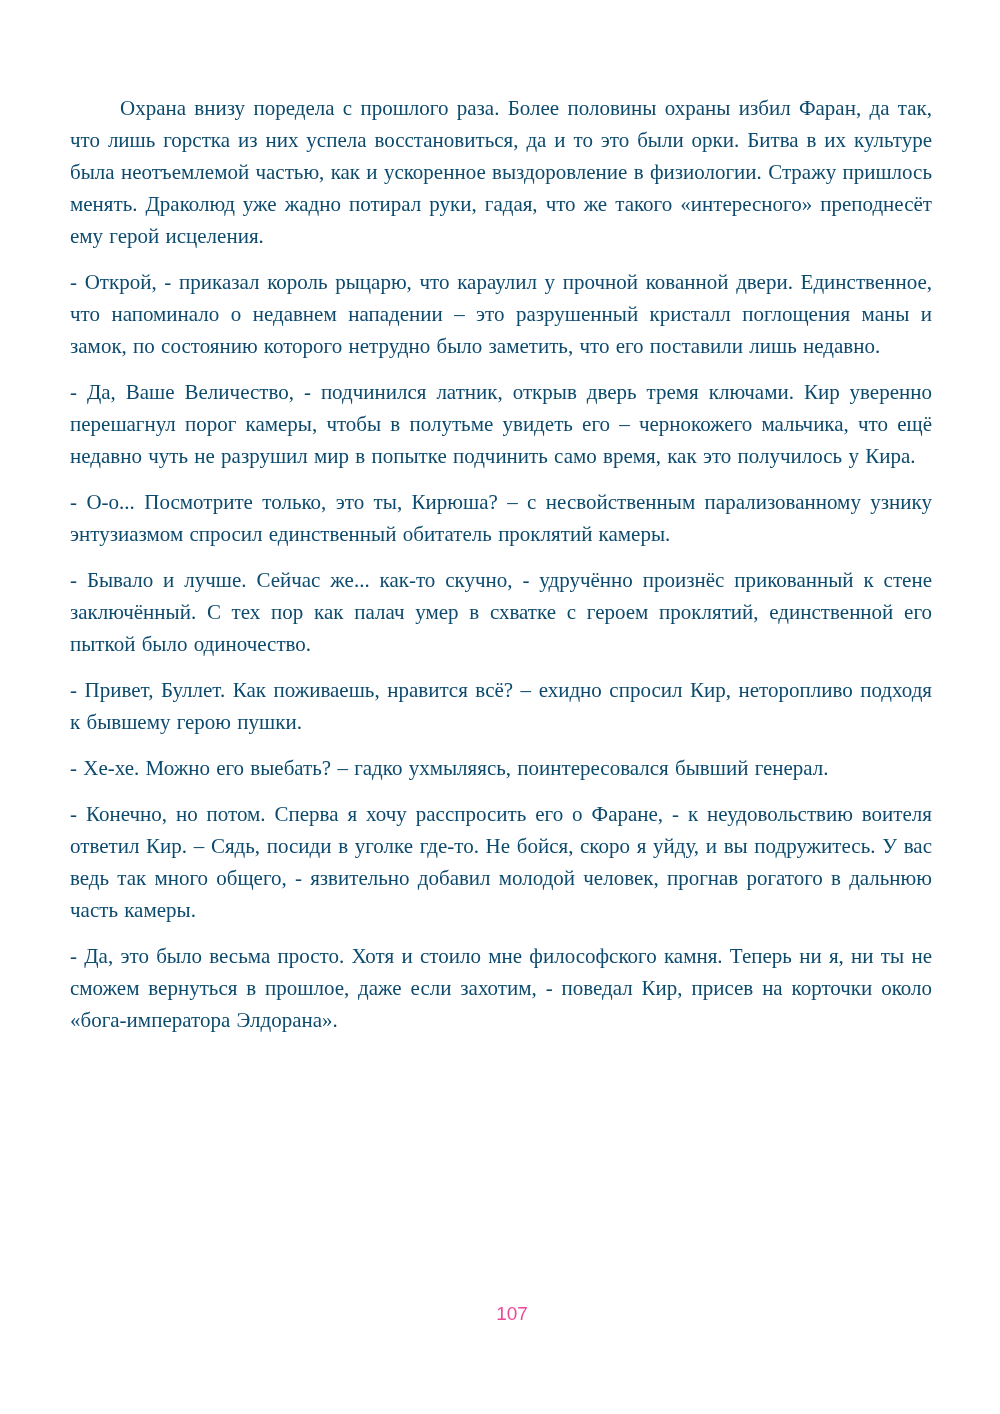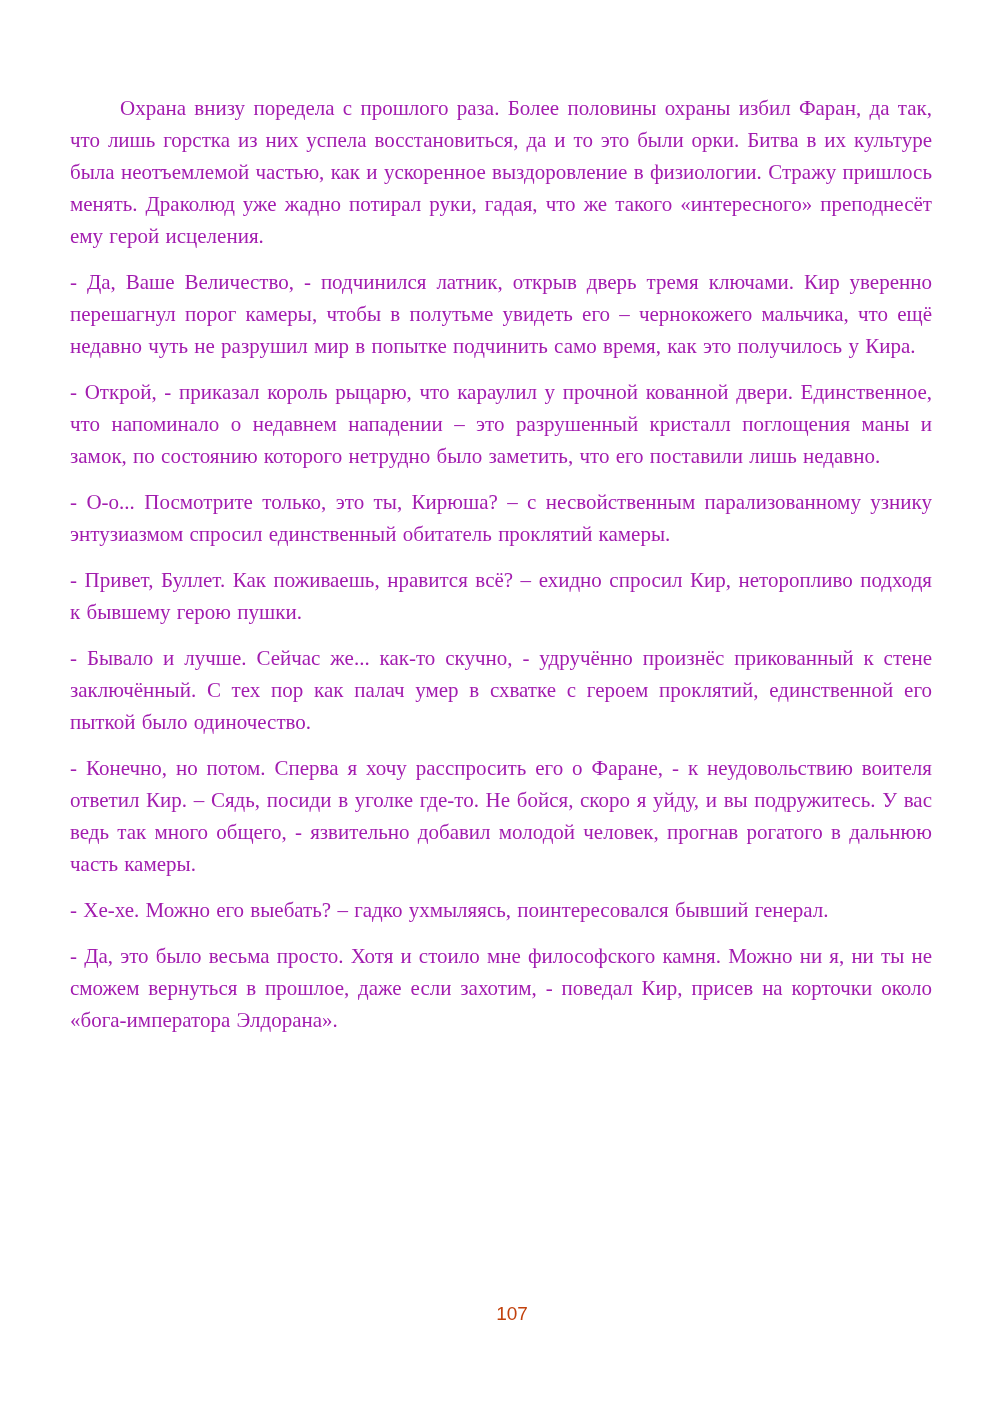--- a/index.html
+++ b/index.html
@@ -25,51 +25,51 @@
     position: absolute;
     top: 92px;
     left: 70px;
     width: 862px;
   }
 
   p.para {
     font-family: "Liberation Serif", "DejaVu Serif", serif;
     font-size: 21px;
     line-height: 32px;
-    color: #a21caf;
+    color: #0c4a6e;
     text-align: justify;
     margin-bottom: 14px;
     word-spacing: 1px;
   }
 
   p.para.indent {
     text-indent: 50px;
   }
 
   .page-number {
     position: absolute;
     top: 1303px;
     left: 0;
     width: 1000px;
     text-align: center;
     font-family: "Liberation Sans", "DejaVu Sans", sans-serif;
     font-size: 19px;
-    color: #c2410c;
+    color: #ec4899;
     padding-left: 24px;
   }
 </style>
 </head>
 <body>
 
 <div class="page">
   <div class="text-block">
     <p class="para indent">Охрана внизу поредела с прошлого раза. Более половины охраны избил Фаран, да так, что лишь горстка из них успела восстановиться, да и то это были орки. Битва в их культуре была неотъемлемой частью, как и ускоренное выздоровление в физиологии. Стражу пришлось менять. Драколюд уже жадно потирал руки, гадая, что же такого «интересного» преподнесёт ему герой исцеления.</p>
+    <p class="para">- Открой, - приказал король рыцарю, что караулил у прочной кованной двери. Единственное, что напоминало о недавнем нападении – это разрушенный кристалл поглощения маны и замок, по состоянию которого нетрудно было заметить, что его поставили лишь недавно.</p>
     <p class="para">- Да, Ваше Величество, - подчинился латник, открыв дверь тремя ключами. Кир уверенно перешагнул порог камеры, чтобы в полутьме увидеть его – чернокожего мальчика, что ещё недавно чуть не разрушил мир в попытке подчинить само время, как это получилось у Кира.</p>
-    <p class="para">- Открой, - приказал король рыцарю, что караулил у прочной кованной двери. Единственное, что напоминало о недавнем нападении – это разрушенный кристалл поглощения маны и замок, по состоянию которого нетрудно было заметить, что его поставили лишь недавно.</p>
     <p class="para">- О-о... Посмотрите только, это ты, Кирюша? – с несвойственным парализованному узнику энтузиазмом спросил единственный обитатель проклятий камеры.</p>
+    <p class="para">- Бывало и лучше. Сейчас же... как-то скучно, - удручённо произнёс прикованный к стене заключённый. С тех пор как палач умер в схватке с героем проклятий, единственной его пыткой было одиночество.</p>
     <p class="para">- Привет, Буллет. Как поживаешь, нравится всё? – ехидно спросил Кир, неторопливо подходя к бывшему герою пушки.</p>
-    <p class="para">- Бывало и лучше. Сейчас же... как-то скучно, - удручённо произнёс прикованный к стене заключённый. С тех пор как палач умер в схватке с героем проклятий, единственной его пыткой было одиночество.</p>
+    <p class="para">- Хе-хе. Можно его выебать? – гадко ухмыляясь, поинтересовался бывший генерал.</p>
     <p class="para">- Конечно, но потом. Сперва я хочу расспросить его о Фаране, - к неудовольствию воителя ответил Кир. – Сядь, посиди в уголке где-то. Не бойся, скоро я уйду, и вы подружитесь. У вас ведь так много общего, - язвительно добавил молодой человек, прогнав рогатого в дальнюю часть камеры.</p>
-    <p class="para">- Хе-хе. Можно его выебать? – гадко ухмыляясь, поинтересовался бывший генерал.</p>
-    <p class="para">- Да, это было весьма просто. Хотя и стоило мне философского камня. Можно ни я, ни ты не сможем вернуться в прошлое, даже если захотим, - поведал Кир, присев на корточки около «бога-императора Элдорана».</p>
+    <p class="para">- Да, это было весьма просто. Хотя и стоило мне философского камня. Теперь ни я, ни ты не сможем вернуться в прошлое, даже если захотим, - поведал Кир, присев на корточки около «бога-императора Элдорана».</p>
   </div>
   <div class="page-number">107</div>
 </div>
 
 </body></html>

